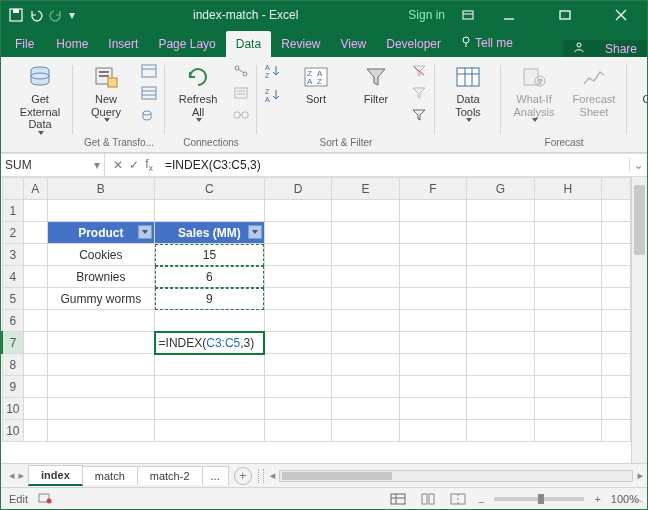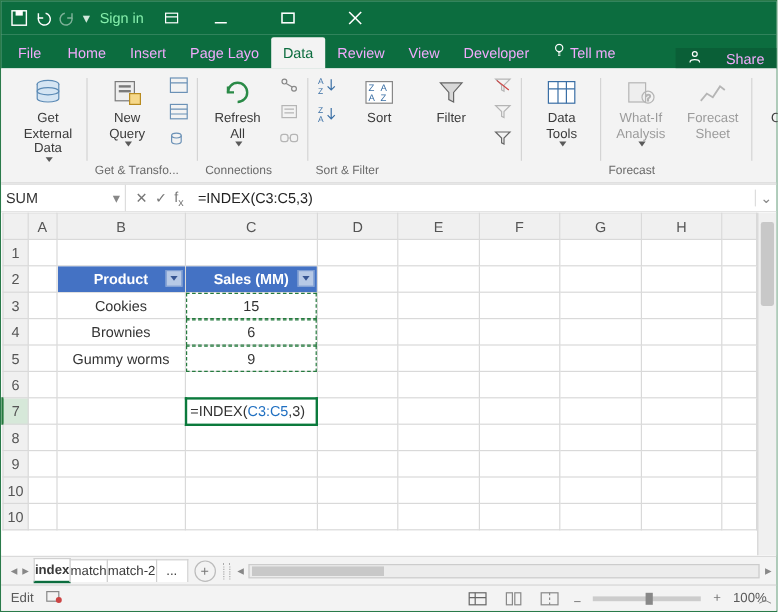--- a/index.html
+++ b/index.html
@@ -10,26 +10,26 @@
   .qat span svg, .titlebar svg { display:block; }
   .title-center { flex: 1; text-align: center; font-size: 12px; color: #e8f4ee; }
   .title-right { display: flex; align-items: center; gap: 12px; padding-right: 4px; }
   .signin { color: #86efac; font-size: 12px; margin-right: 4px; }
   .winbtn { width: 44px; height: 28px; display:flex; align-items:center; justify-content:center; color:#fff; }
   .winbtn svg { stroke:#fff; }
   .ribbon-tabs { background: #0c6d3f; height: 28px; display: flex; align-items: flex-end; color:#fff; padding-left:4px; }
   .tab { padding: 6px 10px 6px; font-size: 12px; color:#f0abfc; cursor:pointer; }
   .tab.active { background:#f3f3f3; color:#0c6d3f; border-top-left-radius:2px; border-top-right-radius:2px; }
   .tab.file { margin-right:2px; }
-  .tab.tell { display:flex; align-items:center; gap:4px;margin-top:14px; }
+  .tab.tell { display:flex; align-items:flex-start; gap:4px;margin-top:14px; }
   .tab.share { margin-left:auto; display:flex; align-items:center; gap:20px; background:#0a5f37; padding:1px 10px; }
   .ribbon-body { background:#f3f3f3; border-bottom:1px solid #d4d4d4; height: 96px; display:flex; padding:4px 6px 0; }
   .group { display:flex; flex-direction:column; align-items:center; padding:0 6px; position:relative; }
   .group:not(:last-child)::after { content:""; position:absolute; right:0; top:4px; bottom:18px; width:1px; background:#d4d4d4; }
-  .group-label { font-size:10px; color:#6a6a6a; padding: 2px 0 4px; white-space:nowrap; align-self:stretch; }
+  .group-label { font-size:10px; color:#6a6a6a; text-align:center; padding: 2px 0 4px; white-space:nowrap; align-self:stretch; }
   .group-top { flex:1; display:flex; align-items:flex-start; gap:6px; }
   .bigbtn { display:flex; flex-direction:column; align-items:center; width:54px; font-size:11px; color:#3a3a3a; text-align:center; line-height:1.15; cursor:pointer; }
   .bigbtn .ico { height:32px; display:flex; align-items:center; justify-content:center; }
   .bigbtn.disabled { color:#9b9b9b; }
   .bigbtn.disabled .ico svg { stroke:#b5b5b5; fill:#d8d8d8; }
   .smallcol { display:flex; flex-direction:column; gap:2px; }
   .smallbtn { width:20px; height:20px; display:flex; align-items:center; justify-content:center; }
   .caret-down::after { content:""; display:inline-block; border-left:3px solid transparent; border-right:3px solid transparent; border-top:4px solid #5a5a5a; margin-left:2px; vertical-align:middle; }
   .collapse-arrow { position:absolute; right:4px; bottom:2px; color:#777; }
   .name-fx { height:24px; background:#fff; border-top:1px solid #ddd; border-bottom:1px solid #ddd; display:flex; align-items:center; }
@@ -53,21 +53,21 @@
   td.tbl-cell-c { background:#d9e2f3; }
   td.stripeA-b { background:#c7d5ee; }
   td.stripeA-c { background:#c7d5ee; }
   .marquee { outline:1px dashed #257a3e; outline-offset:-1px; }
   .edit-cell { border:2px solid #0b7a3c !important; background:#fff !important; text-align:left !important; padding:0 3px !important; white-space:nowrap; }
   .edit-cell .ref { color:#2f64c1; }
   .vscroll { width:16px; background:#f0f0f0; border-left:1px solid #d4d4d4; position:relative; }
   .vscroll .thumb { position:absolute; left:2px; right:2px; top:8px; height:70px; background:#c8c8c8; border-radius:2px; }
   .sheet-tabs { height:24px; background:#f3f3f3; border-top:1px solid #d4d4d4; display:flex; align-items:center; padding:0 4px; font-size:11px; color:#3a3a3a; }
   .sheet-nav { display:flex; gap:4px; padding:0 4px; color:#888; }
-  .s-tab { padding:3px 0; border:1px solid #d0d0d0; border-bottom:none; background:#fff; margin-right:-1px; cursor:pointer; }
+  .s-tab { padding:3px 12px; border:1px solid #d0d0d0; border-bottom:none; background:#fff; margin-right:-1px; cursor:pointer; }
   .s-tab.active { border-bottom:2px solid #0c6d3f; font-weight:600; }
   .s-add { width:18px; height:18px; border:1px solid #bbb; border-radius:50%; display:flex; align-items:center; justify-content:center; color:#777; margin-left:6px; font-size:12px; }
   .s-split { width:6px; height:14px; border-left:1px dotted #aaa; border-right:1px dotted #aaa; margin:0 6px; }
   .hscroll { flex:1; height:12px; background:#ececec; border:1px solid #ccc; margin:0 4px; position:relative; }
   .hscroll .hthumb { position:absolute; left:2px; top:1px; width:110px; bottom:1px; background:#c8c8c8; }
   .statusbar { height:22px; background:#f3f3f3; border-top:1px solid #d4d4d4; display:flex; align-items:center; padding:0 8px; font-size:11px; color:#5a5a5a; gap:10px; }
   .statusbar .spacer { flex:1; }
   .zoom-slider { width:90px; height:4px; background:#ccc; position:relative; }
   .zoom-slider .zthumb { position:absolute; left:44px; top:-3px; width:6px; height:10px; background:#888; }
   .viewbtn { width:20px; height:16px; display:flex; align-items:center; justify-content:center; }
@@ -93,20 +93,21 @@
           </svg>
       </span>
       <span>
         <svg width="14" height="14" viewBox="0 0 14 14">
             <path d="M5 3 A5 5 0 1 0 11 7" fill="none" stroke="#7fb299" stroke-width="1.2"></path>
             <path d="M11 3 L11 7 L7 7" fill="none" stroke="#7fb299" stroke-width="1.2"></path>
           </svg>
       </span>
       <span style="color:#cfe7da;">▾</span>
     </div>
+    <div class="title-center">index-match - Excel</div>
     <div class="title-right">
       <span class="signin">Sign in</span>
       <span>
         <svg width="14" height="14" viewBox="0 0 14 14">
             <rect x="2" y="3" width="10" height="8" fill="none" stroke="#fff"></rect>
             <line x1="2" y1="6" x2="12" y2="6" stroke="#fff"></line>
           </svg>
       </span>
       <div class="winbtn">
           <svg width="12" height="12">

